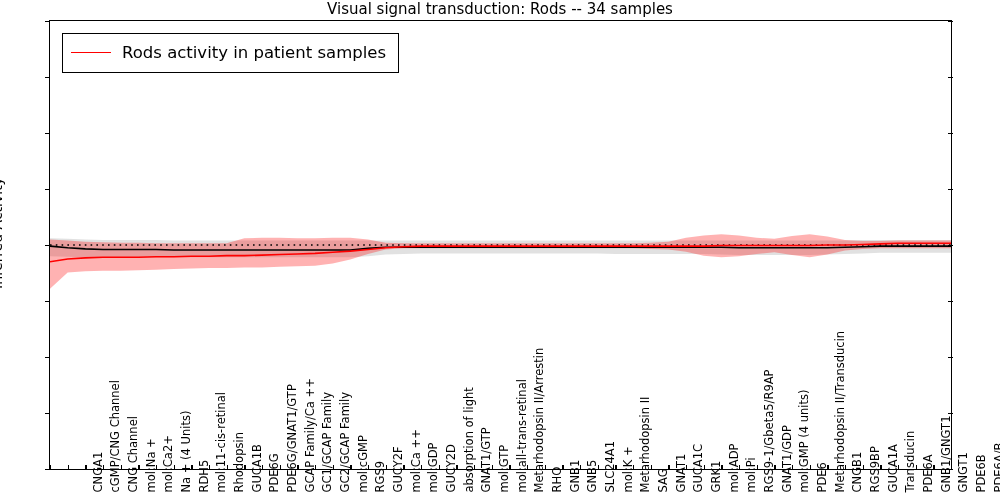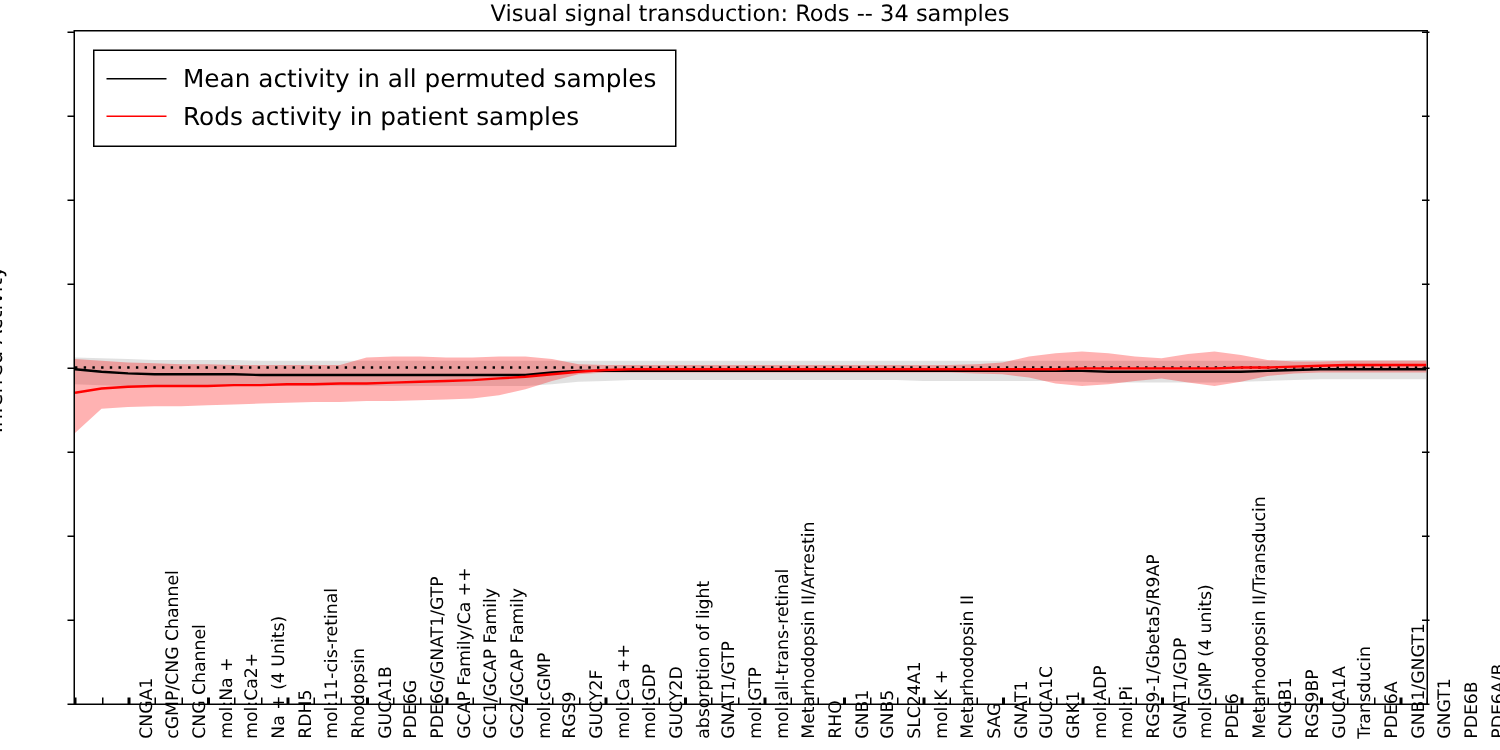--- a/index.html
+++ b/index.html
@@ -62,24 +62,20 @@
   <div class="plotbox">
     <svg class="plotsvg" id="plotsvg" width="901" height="448">
         <path d="M0.00 217.28 L17.67 217.84 L35.33 218.40 L53.00 218.96 L70.67 218.96 L88.33 218.96 L106.00 218.96 L123.67 219.52 L141.33 219.52 L159.00 219.52 L176.67 219.52 L194.33 219.52 L212.00 219.52 L229.67 219.52 L247.33 219.52 L265.00 219.52 L282.67 219.52 L300.33 219.52 L318.00 219.52 L335.67 219.52 L353.33 219.52 L371.00 219.52 L388.67 219.52 L406.33 219.52 L424.00 219.52 L441.67 219.52 L459.33 219.52 L477.00 219.52 L494.67 219.52 L512.33 219.52 L530.00 219.52 L547.67 219.52 L565.33 219.52 L583.00 219.52 L600.67 219.52 L618.33 219.52 L636.00 219.52 L653.67 219.52 L671.33 219.52 L689.00 219.52 L706.67 219.52 L724.33 219.52 L742.00 219.52 L759.67 219.52 L777.33 219.52 L795.00 219.52 L812.67 218.96 L830.33 218.96 L848.00 218.96 L865.67 218.96 L883.33 218.96 L901.00 218.96 L901.00 231.84 L883.33 231.84 L865.67 231.84 L848.00 231.84 L830.33 231.84 L812.67 232.40 L795.00 232.96 L777.33 233.52 L759.67 234.08 L742.00 234.08 L724.33 234.08 L706.67 234.08 L689.00 234.08 L671.33 233.52 L653.67 232.96 L636.00 232.96 L618.33 232.96 L600.67 232.96 L583.00 232.96 L565.33 232.96 L547.67 232.40 L530.00 232.40 L512.33 232.40 L494.67 232.40 L477.00 232.40 L459.33 232.40 L441.67 232.40 L424.00 232.40 L406.33 232.40 L388.67 232.40 L371.00 232.40 L353.33 232.96 L335.67 233.52 L318.00 235.20 L300.33 236.32 L282.67 236.32 L265.00 236.32 L247.33 236.32 L229.67 236.32 L212.00 236.32 L194.33 236.32 L176.67 236.32 L159.00 236.32 L141.33 236.32 L123.67 236.32 L106.00 236.32 L88.33 236.32 L70.67 236.32 L53.00 236.32 L35.33 236.32 L17.67 235.76 L0.00 235.20 Z" fill="#b0b0b0" fill-opacity="0.38" stroke="none"></path>
         <path d="M0.00 218.40 L17.67 219.52 L35.33 220.64 L53.00 221.20 L70.67 221.76 L88.33 221.76 L106.00 222.32 L123.67 222.32 L141.33 222.32 L159.00 222.32 L176.67 222.32 L194.33 217.28 L212.00 216.72 L229.67 216.72 L247.33 217.28 L265.00 217.28 L282.67 216.72 L300.33 216.72 L318.00 218.40 L335.67 221.76 L353.33 222.32 L371.00 222.32 L388.67 222.32 L406.33 222.32 L424.00 222.32 L441.67 222.32 L459.33 222.32 L477.00 222.32 L494.67 222.32 L512.33 222.32 L530.00 222.32 L547.67 222.32 L565.33 222.32 L583.00 222.32 L600.67 221.76 L618.33 220.64 L636.00 216.72 L653.67 214.48 L671.33 213.36 L689.00 214.48 L706.67 216.72 L724.33 217.84 L742.00 215.04 L759.67 213.36 L777.33 215.60 L795.00 218.96 L812.67 220.08 L830.33 220.08 L848.00 219.52 L865.67 219.52 L883.33 219.52 L901.00 219.52 L901.00 227.36 L883.33 227.36 L865.67 227.36 L848.00 227.36 L830.33 227.36 L812.67 227.92 L795.00 229.60 L777.33 233.52 L759.67 236.32 L742.00 234.08 L724.33 231.28 L706.67 232.96 L689.00 235.20 L671.33 236.32 L653.67 234.64 L636.00 230.72 L618.33 228.48 L600.67 227.92 L583.00 227.36 L565.33 227.36 L547.67 227.36 L530.00 227.36 L512.33 227.36 L494.67 227.36 L477.00 227.36 L459.33 227.36 L441.67 227.36 L424.00 227.36 L406.33 227.36 L388.67 227.36 L371.00 227.36 L353.33 227.36 L335.67 228.48 L318.00 232.96 L300.33 238.56 L282.67 242.48 L265.00 244.72 L247.33 245.28 L229.67 245.84 L212.00 246.40 L194.33 246.40 L176.67 246.96 L159.00 246.96 L141.33 247.52 L123.67 248.08 L106.00 248.64 L88.33 249.20 L70.67 249.76 L53.00 249.76 L35.33 250.32 L17.67 251.44 L0.00 267.68 Z" fill="#ff0000" fill-opacity="0.30" stroke="none"></path>
         <path d="M0.00 225.12 L17.67 226.80 L35.33 227.92 L53.00 228.48 L70.67 228.48 L88.33 228.48 L106.00 228.48 L123.67 229.04 L141.33 229.04 L159.00 229.04 L176.67 229.04 L194.33 229.04 L212.00 229.04 L229.67 229.04 L247.33 229.04 L265.00 229.04 L282.67 229.04 L300.33 229.04 L318.00 227.36 L335.67 226.24 L353.33 226.24 L371.00 226.24 L388.67 226.24 L406.33 226.24 L424.00 226.24 L441.67 226.24 L459.33 226.24 L477.00 226.24 L494.67 226.24 L512.33 226.24 L530.00 226.24 L547.67 226.24 L565.33 226.24 L583.00 226.24 L600.67 226.24 L618.33 226.24 L636.00 226.24 L653.67 226.24 L671.33 226.24 L689.00 226.80 L706.67 226.80 L724.33 226.80 L742.00 226.80 L759.67 226.80 L777.33 226.80 L795.00 226.24 L812.67 225.68 L830.33 225.12 L848.00 225.12 L865.67 225.12 L883.33 225.12 L901.00 225.12 " fill="none" stroke="#000000" stroke-width="1.6"></path>
         <path d="M0.00 224.00 L17.67 224.00 L35.33 224.00 L53.00 224.00 L70.67 224.00 L88.33 224.00 L106.00 224.00 L123.67 224.00 L141.33 224.00 L159.00 224.00 L176.67 224.00 L194.33 224.00 L212.00 224.00 L229.67 224.00 L247.33 224.00 L265.00 224.00 L282.67 224.00 L300.33 224.00 L318.00 224.00 L335.67 224.00 L353.33 224.00 L371.00 224.00 L388.67 224.00 L406.33 224.00 L424.00 224.00 L441.67 224.00 L459.33 224.00 L477.00 224.00 L494.67 224.00 L512.33 224.00 L530.00 224.00 L547.67 224.00 L565.33 224.00 L583.00 224.00 L600.67 224.00 L618.33 224.00 L636.00 224.00 L653.67 224.00 L671.33 224.00 L689.00 224.00 L706.67 224.00 L724.33 224.00 L742.00 224.00 L759.67 224.00 L777.33 224.00 L795.00 224.00 L812.67 224.00 L830.33 224.00 L848.00 224.00 L865.67 224.00 L883.33 224.00 L901.00 224.00 " fill="none" stroke="#000" stroke-width="1.7" stroke-dasharray="1.6 4.2" stroke-linecap="butt"></path>
         <path d="M0.00 240.80 L17.67 238.00 L35.33 236.88 L53.00 236.32 L70.67 236.32 L88.33 236.32 L106.00 235.76 L123.67 235.76 L141.33 235.20 L159.00 235.20 L176.67 234.64 L194.33 234.64 L212.00 234.08 L229.67 233.52 L247.33 232.96 L265.00 232.40 L282.67 231.28 L300.33 230.16 L318.00 228.48 L335.67 226.80 L353.33 225.68 L371.00 225.12 L388.67 225.12 L406.33 225.12 L424.00 225.12 L441.67 225.12 L459.33 225.12 L477.00 225.12 L494.67 225.12 L512.33 225.12 L530.00 225.12 L547.67 225.12 L565.33 225.12 L583.00 225.12 L600.67 225.12 L618.33 225.12 L636.00 225.12 L653.67 225.12 L671.33 224.56 L689.00 224.56 L706.67 224.56 L724.33 224.56 L742.00 224.56 L759.67 224.56 L777.33 224.00 L795.00 224.00 L812.67 223.44 L830.33 222.88 L848.00 222.32 L865.67 222.32 L883.33 222.32 L901.00 222.32 " fill="none" stroke="#ff0000" stroke-width="1.6"></path>
       </svg>
 
     <div class="legendbox">
-      <div class="legrow">
-        <span class="legline"></span>
-        <span class="legtext">Mean activity in all permuted samples</span>
-      </div>
       <div class="legrow">
         <span class="legline red"></span>
         <span class="legtext">Rods activity in patient samples</span>
       </div>
     </div>
 
     <div class="xlabels" id="xlabels">
         <div class="xlabel" style="left: 4.5px;">CNGA1</div>
         <div class="xlabel" style="left: 22.1667px;">cGMP/CNG Channel</div>
         <div class="xlabel" style="left: 39.8333px;">CNG Channel</div>

